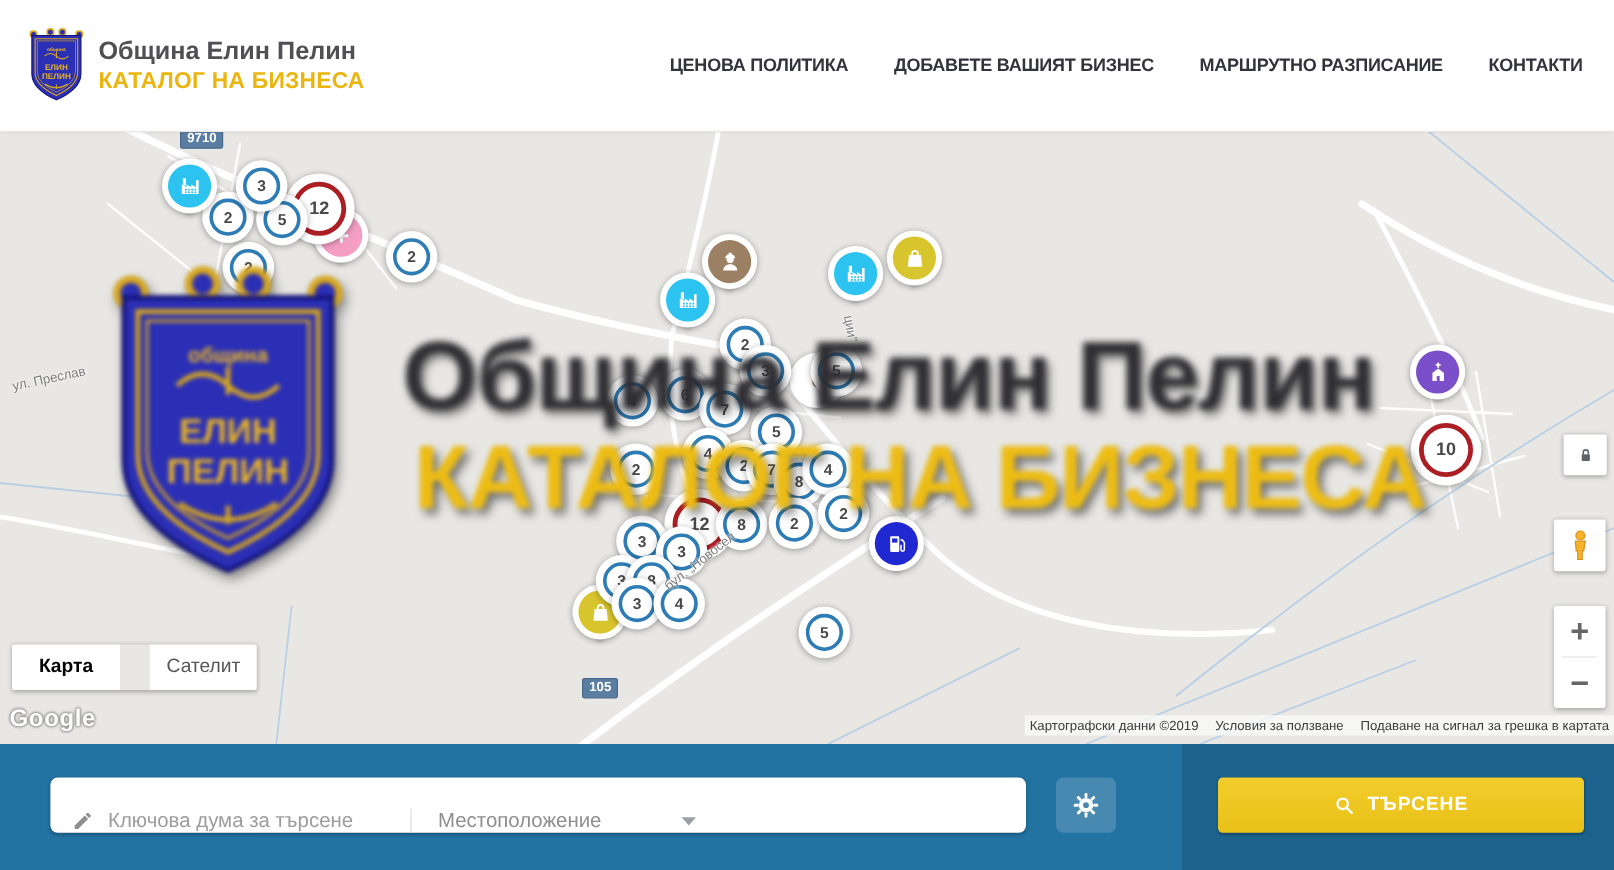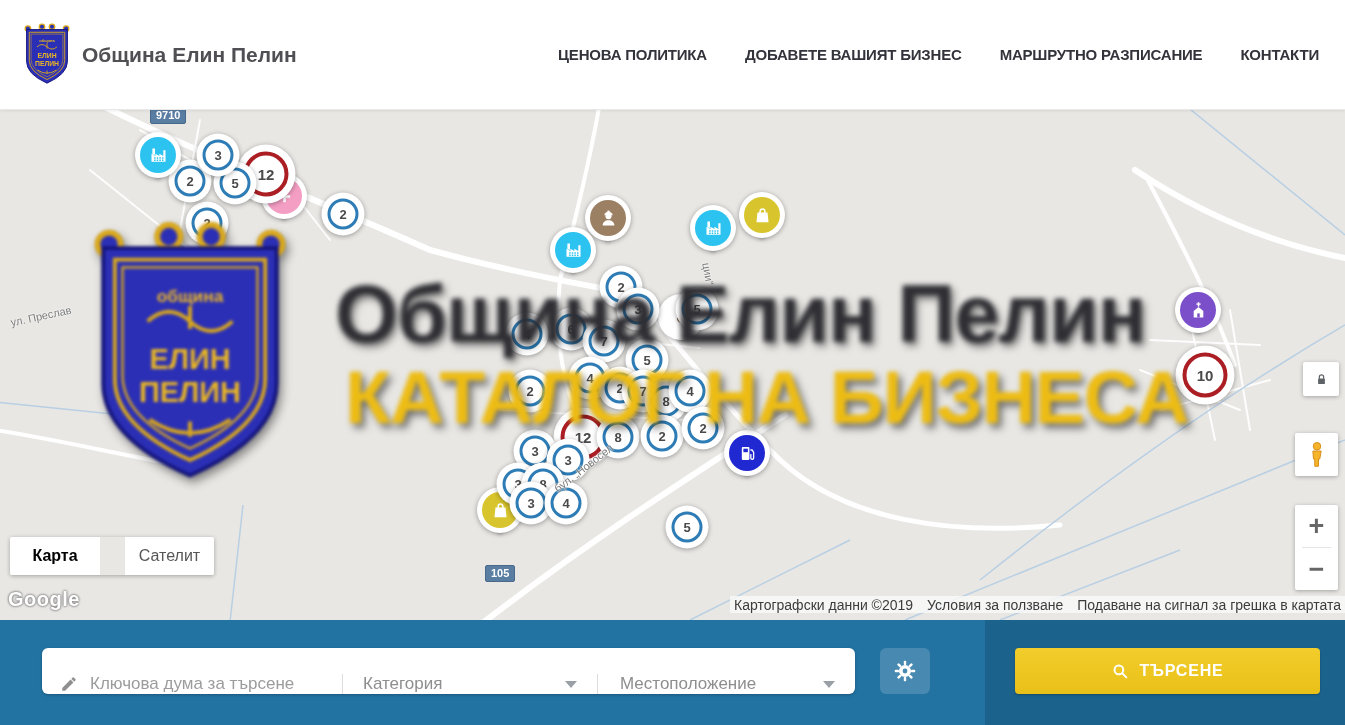--- a/index.html
+++ b/index.html
@@ -65,21 +65,21 @@
              font-size:16px; cursor:pointer; }
   .maptype-btn.sel { font-weight:700; color:#000; }
   .maptype-btn.unsel { color:#565656; border-left:1px solid #e6e6e6;margin-left:24px; }
 
   #glogo { position:absolute; left:8px; top:478px; z-index:8; font-size:20px; font-weight:700; color:#fff;
            letter-spacing:0.5px; cursor:pointer;
            text-shadow:0 0 2px #8a8a8a,0 0 2px #8a8a8a,0 0 3px #8a8a8a; }
 
   #attribution { position:absolute; right:0; top:486px; height:17px; z-index:8; display:flex; align-items:center;
            background:rgba(248,248,248,.85); padding:0 4px; gap:14px; }
-  #attribution span { font-size:14px; color:#3c3c3c; white-space:nowrap; cursor:pointer; }
+  #attribution span { font-size:11px; color:#3c3c3c; white-space:nowrap; cursor:pointer; }
 
   .ctl { position:absolute; background:#fff; box-shadow:0 1px 4px rgba(0,0,0,.3); border-radius:2px; z-index:8;
          display:flex; align-items:center; justify-content:center; cursor:pointer; }
   #ctl-lock { left:1303px; top:252px; width:36px; height:34px; }
   #ctl-pegman { left:1295px; top:323px; width:43px; height:43px; }
   #ctl-zoom { left:1295px; top:395px; width:43px; height:85px; flex-direction:column; }
   .zoom-btn { width:43px; height:42px; display:flex; align-items:center; justify-content:center;
               font-size:27px; font-weight:700; color:#666; cursor:pointer; }
   #zoom-divider { width:29px; height:1px; background:#e6e6e6; }
 
@@ -128,20 +128,21 @@
     <path d="M16 20 H94 V82 Q94 106 55 124 Q16 106 16 82 Z" fill="none" stroke="#d9a81c" stroke-width="2"></path>
     <path d="M20 24 H90 V80 Q90 102 55 118 Q20 102 20 80 Z" fill="none" stroke="#d9a81c" stroke-width="1.2"></path>
     <text x="55" y="42" text-anchor="middle" font-size="9" font-weight="700" fill="#e8b525" font-family="Liberation Sans, sans-serif">община</text>
     <path d="M33 52 q11 -10 22 0 q11 10 22 0 M55 44 v12" fill="none" stroke="#d9a81c" stroke-width="2"></path>
     <text x="55" y="77" text-anchor="middle" font-size="15" font-weight="700" fill="#e8b525" font-family="Liberation Sans, sans-serif">ЕЛИН</text>
     <text x="55" y="94" text-anchor="middle" font-size="15" font-weight="700" fill="#e8b525" font-family="Liberation Sans, sans-serif">ПЕЛИН</text>
     <path d="M34 103 q21 14 42 0 M55 104 v8" fill="none" stroke="#d9a81c" stroke-width="2"></path>
   </svg></span>
       <div class="logo-text">
         <div class="logo-title">Община Елин Пелин</div>
+        <div class="logo-subtitle">КАТАЛОГ НА БИЗНЕСА</div>
       </div>
     </div>
     <div id="nav">
       <a class="nav-item">ЦЕНОВА ПОЛИТИКА</a>
       <a class="nav-item">ДОБАВЕТЕ ВАШИЯТ БИЗНЕС</a>
       <a class="nav-item">МАРШРУТНО РАЗПИСАНИЕ</a>
       <a class="nav-item">КОНТАКТИ</a>
     </div>
   </div>
 
@@ -478,24 +479,20 @@
   <div id="searchbar">
     <div id="searchbar-right"></div>
 
     <div id="search-pill">
       <div class="pill-sec" id="sec-keyword">
         <svg viewBox="0 0 24 24">
           <path fill="#8f8f8f" d="M3 17.2V21h3.8L17.9 9.9l-3.8-3.8zM20.7 7.1a1 1 0 0 0 0-1.4l-2.4-2.4a1 1 0 0 0-1.4 0l-1.8 1.8 3.8 3.8z"></path>
         </svg>
         <input id="keyword-input" type="text" placeholder="Ключова дума за търсене" style="">
       </div>
-      <div class="pill-sec" id="sec-category">
-        <span class="select-text">Категория</span>
-        <span class="caret"></span>
-      </div>
       <div class="pill-sec" id="sec-location">
         <span class="select-text">Местоположение</span>
         <span class="caret"></span>
       </div>
     </div>
 
     <button id="gear-btn">
       <svg viewBox="0 0 24 24">
         <g fill="#fff">
           <rect x="10.8" y="1.8" width="2.4" height="4.2" rx="0.8"></rect>

